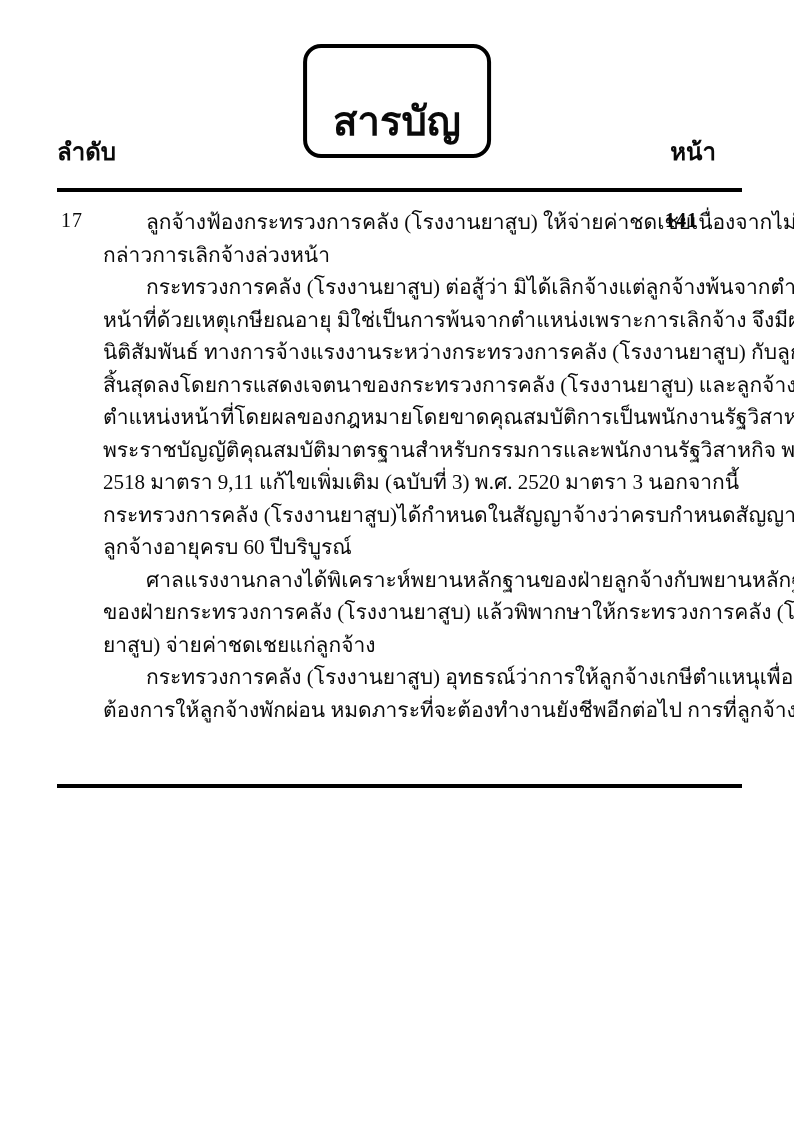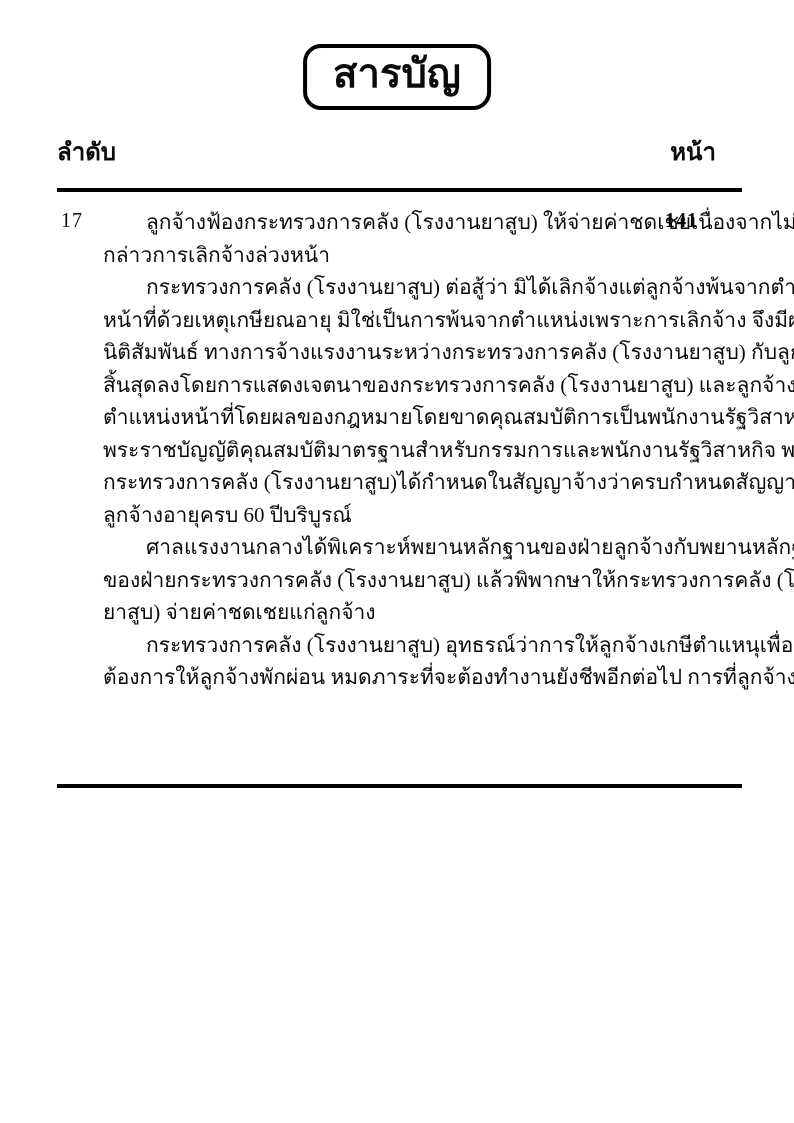--- a/index.html
+++ b/index.html
@@ -25,20 +25,21 @@
     border: 4px solid #000000;
     border-radius: 18px;
     padding: 4px 26px 10px 26px;
     background: #ffffff;
   }
   .title-box .title-text {
     font-size: 40px;
     font-weight: bold;
     line-height: 1.1;
     white-space: nowrap;
+    margin-top: 48px;
   }
   .toc-header {
     position: absolute;
     top: 138px;
     left: 57px;
     right: 52px;
     display: flex;
     justify-content: space-between;
     align-items: flex-start;
   }
@@ -118,20 +119,21 @@
 
     <div class="entry-text">
       <div class="line indent">ลูกจ้างฟ้องกระทรวงการคลัง (โรงงานยาสูบ) ให้จ่ายค่าชดเชยเนื่องจากไม่บอก</div>
       <div class="line">กล่าวการเลิกจ้างล่วงหน้า</div>
       <div class="line indent">กระทรวงการคลัง (โรงงานยาสูบ) ต่อสู้ว่า มิได้เลิกจ้างแต่ลูกจ้างพ้นจากตำแหน่ง</div>
       <div class="line">หน้าที่ด้วยเหตุเกษียณอายุ มิใช่เป็นการพ้นจากตำแหน่งเพราะการเลิกจ้าง จึงมีผลทำให้</div>
       <div class="line">นิติสัมพันธ์ ทางการจ้างแรงงานระหว่างกระทรวงการคลัง (โรงงานยาสูบ) กับลูกจ้าง</div>
       <div class="line">สิ้นสุดลงโดยการแสดงเจตนาของกระทรวงการคลัง (โรงงานยาสูบ) และลูกจ้างพ้นจาก</div>
       <div class="line">ตำแหน่งหน้าที่โดยผลของกฎหมายโดยขาดคุณสมบัติการเป็นพนักงานรัฐวิสาหกิจตาม</div>
       <div class="line">พระราชบัญญัติคุณสมบัติมาตรฐานสำหรับกรรมการและพนักงานรัฐวิสาหกิจ พ.ศ.</div>
+      <div class="line">2518 มาตรา 9,11 แก้ไขเพิ่มเติม (ฉบับที่ 3) พ.ศ. 2520 มาตรา 3 นอกจากนี้</div>
       <div class="line">กระทรวงการคลัง (โรงงานยาสูบ)ได้กำหนดในสัญญาจ้างว่าครบกำหนดสัญญาจ้างเมื่อ</div>
       <div class="line">ลูกจ้างอายุครบ 60 ปีบริบูรณ์</div>
       <div class="line indent">ศาลแรงงานกลางได้พิเคราะห์พยานหลักฐานของฝ่ายลูกจ้างกับพยานหลักฐาน</div>
       <div class="line">ของฝ่ายกระทรวงการคลัง (โรงงานยาสูบ) แล้วพิพากษาให้กระทรวงการคลัง (โรงงาน</div>
       <div class="line">ยาสูบ) จ่ายค่าชดเชยแก่ลูกจ้าง</div>
       <div class="line indent">กระทรวงการคลัง (โรงงานยาสูบ) อุทธรณ์ว่าการให้ลูกจ้างเกษีตำแหนุเพื่อ</div>
       <div class="line">ต้องการให้ลูกจ้างพักผ่อน หมดภาระที่จะต้องทำงานยังชีพอีกต่อไป การที่ลูกจ้างพ้น</div>
     </div>
   </div>
 

